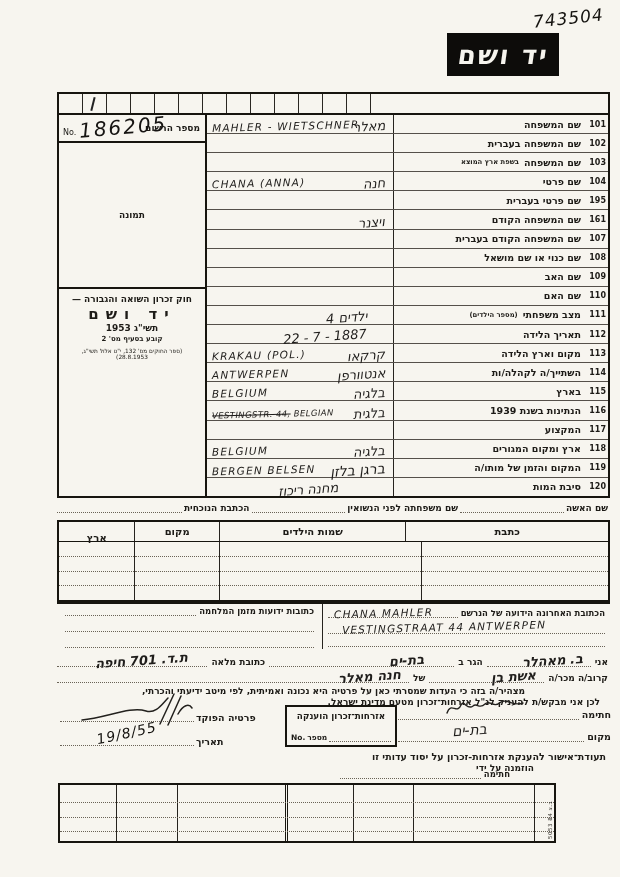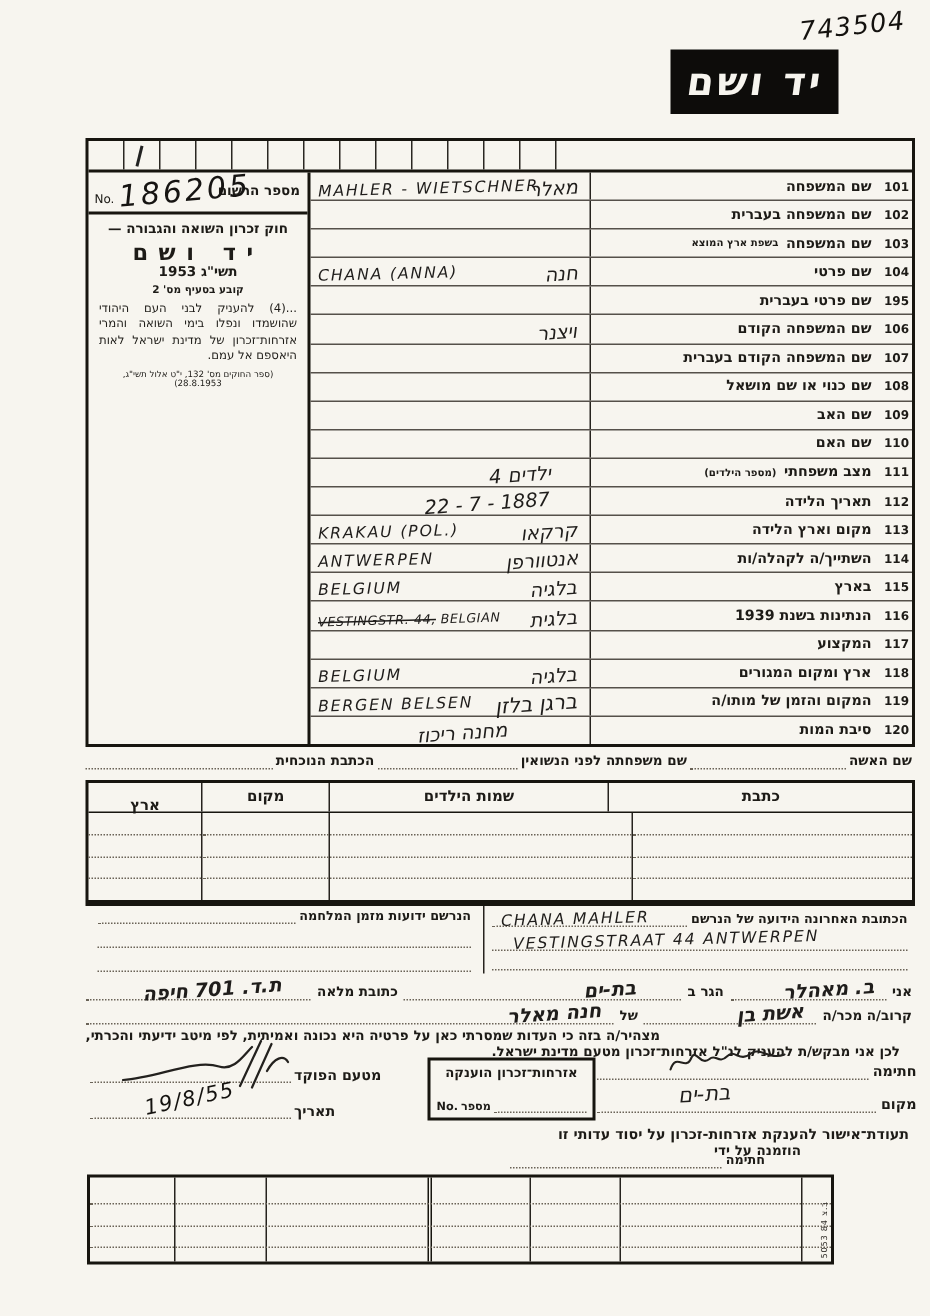--- a/index.html
+++ b/index.html
@@ -89,21 +89,21 @@
   .addr .hw-lat{position:absolute;bottom:-2px;left:6px;}
   .addr-r .row2{margin-top:2px;height:14px;position:relative;border-bottom:1px dotted #6a6357;}
   .addr-r .row2 .hw-lat{left:14px;bottom:0;}
   .addr-l .dotline{margin-top:3px;}
 
   .decl{position:absolute;left:57px;top:651px;width:553px;direction:rtl;font-size:9px;font-weight:bold;}
   .dline{display:flex;align-items:flex-end;gap:2px;height:16px;}
   .dline .dl{white-space:nowrap;padding:0 2px;}
   .dline .dotfield{bottom:0;}
   .dline .hwpos{position:absolute;bottom:-2px;right:8px;}
-  .dstmt{text-align:left;margin-top:3px;font-size:9px;}
+  .dstmt{text-align:center;margin-top:3px;font-size:9px;}
   .dstmt2{text-align:right;margin-top:1px;margin-left:0;padding-right:10px;font-size:9px;}
 
   .sigrow{position:absolute;direction:rtl;display:flex;align-items:flex-end;gap:3px;
     font-size:9.5px;font-weight:bold;}
   .grantbox{position:absolute;left:285px;top:705px;width:112px;height:42px;border:2px solid #17150f;}
   .grantbox .gt{font-size:8.8px;font-weight:bold;text-align:center;direction:rtl;padding-top:4px;white-space:nowrap;}
   .grantbox .gn{position:absolute;left:4px;right:4px;bottom:3px;display:flex;direction:rtl;
     align-items:flex-end;gap:2px;font-size:7.5px;font-weight:bold;}
   .clerklbl{position:absolute;left:196px;top:712px;font-size:9.5px;font-weight:bold;}
   .clerkdots{position:absolute;left:60px;top:710px;width:134px;border-bottom:1px dotted #6a6357;height:12px;}
@@ -155,26 +155,28 @@
         <div class="tcell"></div>
         <div class="tcell"></div>
       </div>
 
     <div class="leftcol">
       <div class="regrow">
         <span class="reglabel">מספר הרשום</span>
         <span class="regno">No.</span>
         <span class="regval hw-big">186205</span>
       </div>
+      <div class="photobox">
+        <span>תמונה</span>
+      </div>
       <div class="law">
         <div class="lt1">חוק זכרון השואה והגבורה —</div>
         <div class="lt2">יד ושם</div>
         <div class="lt3">תשי"ג 1953</div>
         <div class="lt4">קובע בסעיף מס' 2</div>
-        <div class="lbody">...(4) להעניק לבני העם היהודי שהושמדו ונפלו בימי השואה והמרי אזרחות־זכרון של מדינת ישראל לאות היאספם אל עמם.</div>
         <div class="lfoot">(ספר החוקים מס' 132, י"ט אלול תשי"ג, 28.8.1953)</div>
       </div>
     </div>
 
     <div class="fieldrows">
         <div class="frow">
           <div class="fentry">
             <span class="hw-lat">MAHLER - WIETSCHNER</span>
             <span class="hw-heb">מאלר</span>
           </div>
@@ -213,21 +215,21 @@
           <div class="flabel">
             <span class="fnum">195</span>
             <span class="ftext">שם פרטי בעברית</span>
           </div>
         </div>
         <div class="frow">
           <div class="fentry">
             <span class="hw-heb">ויצנר</span>
           </div>
           <div class="flabel">
-            <span class="fnum">106</span>
+            <span class="fnum">161</span>
             <span class="ftext">שם המשפחה הקודם</span>
           </div>
         </div>
         <div class="frow">
           <div class="fentry"></div>
           <div class="flabel">
             <span class="fnum">107</span>
             <span class="ftext">שם המשפחה הקודם בעברית</span>
           </div>
         </div>
@@ -402,21 +404,21 @@
           <span class="hw-lat">CHANA MAHLER</span>
         </span>
       </div>
       <div class="row2">
         <span class="hw-lat">VESTINGSTRAAT 44  ANTWERPEN</span>
       </div>
       <div class="dotline"></div>
     </div>
     <div class="addr-l">
       <div class="ar1">
-        <span class="alabel">הנרשם ידועות מזמן המלחמה</span>
+        <span class="alabel">כתובות ידועות מזמן המלחמה</span>
         <span class="dots"></span>
       </div>
       <div class="dotline"></div>
       <div class="dotline"></div>
     </div>
   </div>
 
   <div class="decl">
     <div class="dline">
       <span class="dl">אני</span>
@@ -462,21 +464,21 @@
 
   <div class="grantbox">
     <div class="gt">אזרחות־זכרון הוענקה</div>
     <div class="gn">
       <span class="dots"></span>
       <span>מספר</span>
       <span style="direction:ltr">No.</span>
     </div>
   </div>
 
-  <div class="clerklbl">מטעם הפוקד</div>
+  <div class="clerklbl">פרטיה הפוקד</div>
   <div class="clerkdots"></div>
   <svg class="sig-svg" style="left:78px;top:692px;" width="118" height="34" viewBox="0 0 118 34">
     <path d="M4 28 C28 26 52 14 68 19 C78 22 84 12 90 6 M82 32 L96 2 M90 33 L103 4 M100 22 C105 13 111 11 114 16" stroke="#23211e" stroke-width="1.5" fill="none" stroke-linecap="round"></path>
   </svg>
   <div class="datelbl">תאריך</div>
   <div class="datedots"></div>
   <div class="datehw">19/8/55</div>
 
   <div class="cert1">תעודת־אישור להענקת אזרחות-זכרון על יסוד עדותי זו</div>
   <div class="cert2">הוזמנה על ידי</div>

